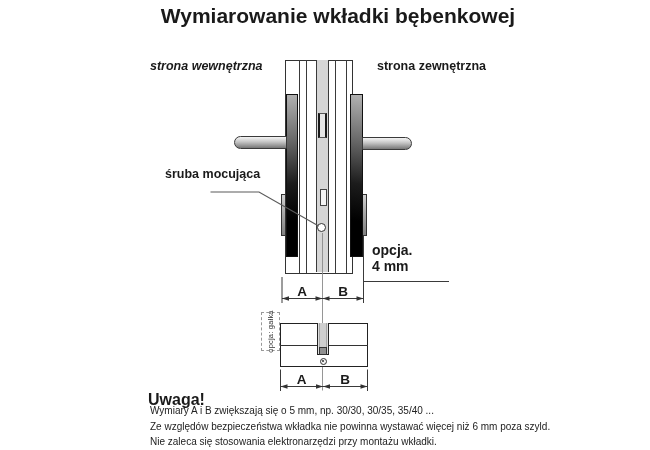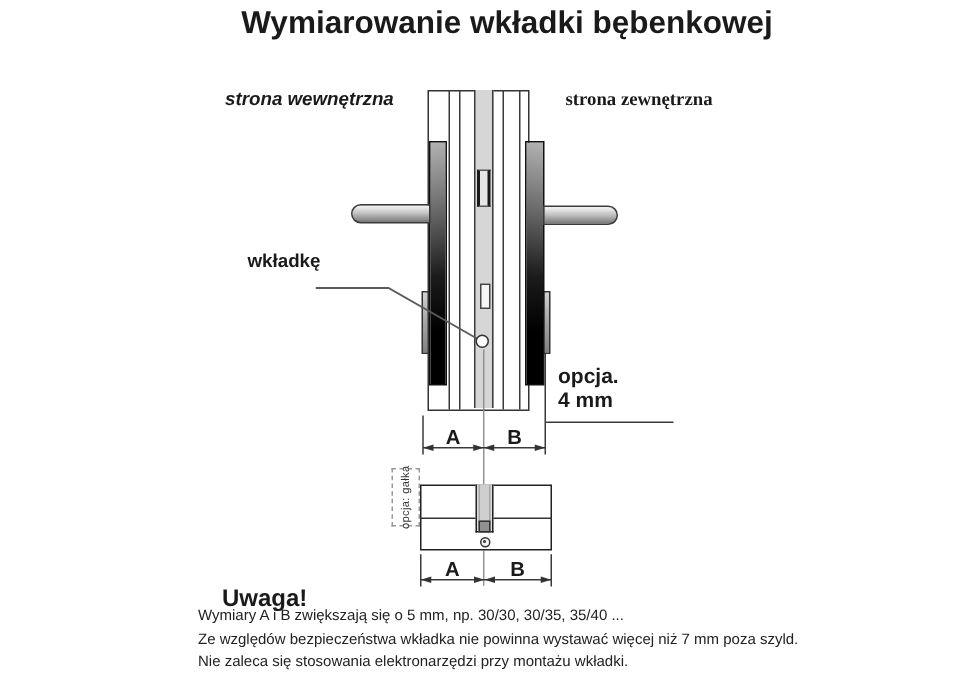--- a/index.html
+++ b/index.html
@@ -56,30 +56,30 @@
   .cam-lo-outer{left:316.5px;top:323px;width:10px;height:31px;background:#dddddd;
                 border-left:1px solid #222;border-right:1px solid #222;border-bottom:1px solid #222;}
   .cam-lo-inner{left:318.5px;top:323px;width:6px;height:24px;background:#cfcfcf;
                 border-left:1px solid #a5a5a5;border-right:1px solid #a5a5a5;}
   .cam-lo-tip{left:318.5px;top:347px;width:6px;height:5.5px;background:#909090;border:1px solid #333;}
   .screw-lower{left:319.6px;top:357.6px;width:5px;height:5px;border:1px solid #333;border-radius:50%;background:#f2f2f2;
                display:flex;align-items:center;justify-content:center;}
   .screw-lower i{width:2.4px;height:2.4px;border-radius:50%;background:#333;display:block;}
   
   .uwaga{left:148px;top:391px;font-size:16px;font-weight:bold;}
-  .note{position:absolute;left:132px;font-size:10px;color:#222;white-space:nowrap;}
+  .note{position:absolute;left:150px;font-size:10px;color:#222;white-space:nowrap;}
   svg.overlay{position:absolute;left:0;top:0;pointer-events:none;}
 </style>
 </head>
 <body>
 
 <div class="lbl title">Wymiarowanie wkładki bębenkowej</div>
 
 <div class="lbl side-label" style="left:150px;font-style:italic;">strona wewnętrzna</div>
-<div class="lbl side-label" style="left:377px;font-family:Liberation Serif, serif;">strona zewnętrzna</div>
+<div class="lbl side-label" style="left:377px;">strona zewnętrzna</div>
 
 <div class="abs door"></div>
 <div class="abs vline" style="left:299px;"></div>
 <div class="abs vline" style="left:305.5px;"></div>
 <div class="abs channel"></div>
 <div class="abs vline" style="left:334.5px;"></div>
 <div class="abs vline" style="left:346px;"></div>
 
 <div class="abs tab left"></div>
 <div class="abs tab right"></div>
@@ -87,21 +87,21 @@
 <div class="abs shield left"></div>
 <div class="abs shield right"></div>
 
 <div class="abs bar left"></div>
 <div class="abs bar right"></div>
 
 <div class="abs cam-upper"></div>
 <div class="abs slot-lower"></div>
 
 <div class="lbl screw-label">
-  <div>wkładkę</div>
+  <div>śruba mocująca</div>
 </div>
 
 <div class="lbl maks-label">
   <div>opcja.</div>
   <div>4 mm</div>
 </div>
 
 <svg class="overlay" width="650" height="450" viewBox="0 0 650 450">
   <g stroke="#8a8a8a" stroke-width="0.9">
     <line x1="322.5" y1="233" x2="322.5" y2="390.5"></line>
@@ -151,14 +151,14 @@
 <div class="abs cam-lo-tip"></div>
 <div class="abs screw-lower">
     <i></i>
   </div>
 
 <div class="lbl dim-label" style="left:290.5px;top:371.5px;">A</div>
 <div class="lbl dim-label" style="left:334px;top:371.5px;">B</div>
 
 <div class="lbl uwaga">Uwaga!</div>
 <div class="note" style="top:404.5px;">Wymiary A i B zwiększają się o 5 mm, np. 30/30, 30/35, 35/40 ...</div>
-<div class="note" style="top:420.5px;">Ze względów bezpieczeństwa wkładka nie powinna wystawać więcej niż 7 mm poza szyld.</div>
+<div class="note" style="top:420.5px;">Ze względów bezpieczeństwa wkładka nie powinna wystawać więcej niż 6 mm poza szyld.</div>
 <div class="note" style="top:436px;">Nie zaleca się stosowania elektronarzędzi przy montażu wkładki.</div>
 
 </body></html>

